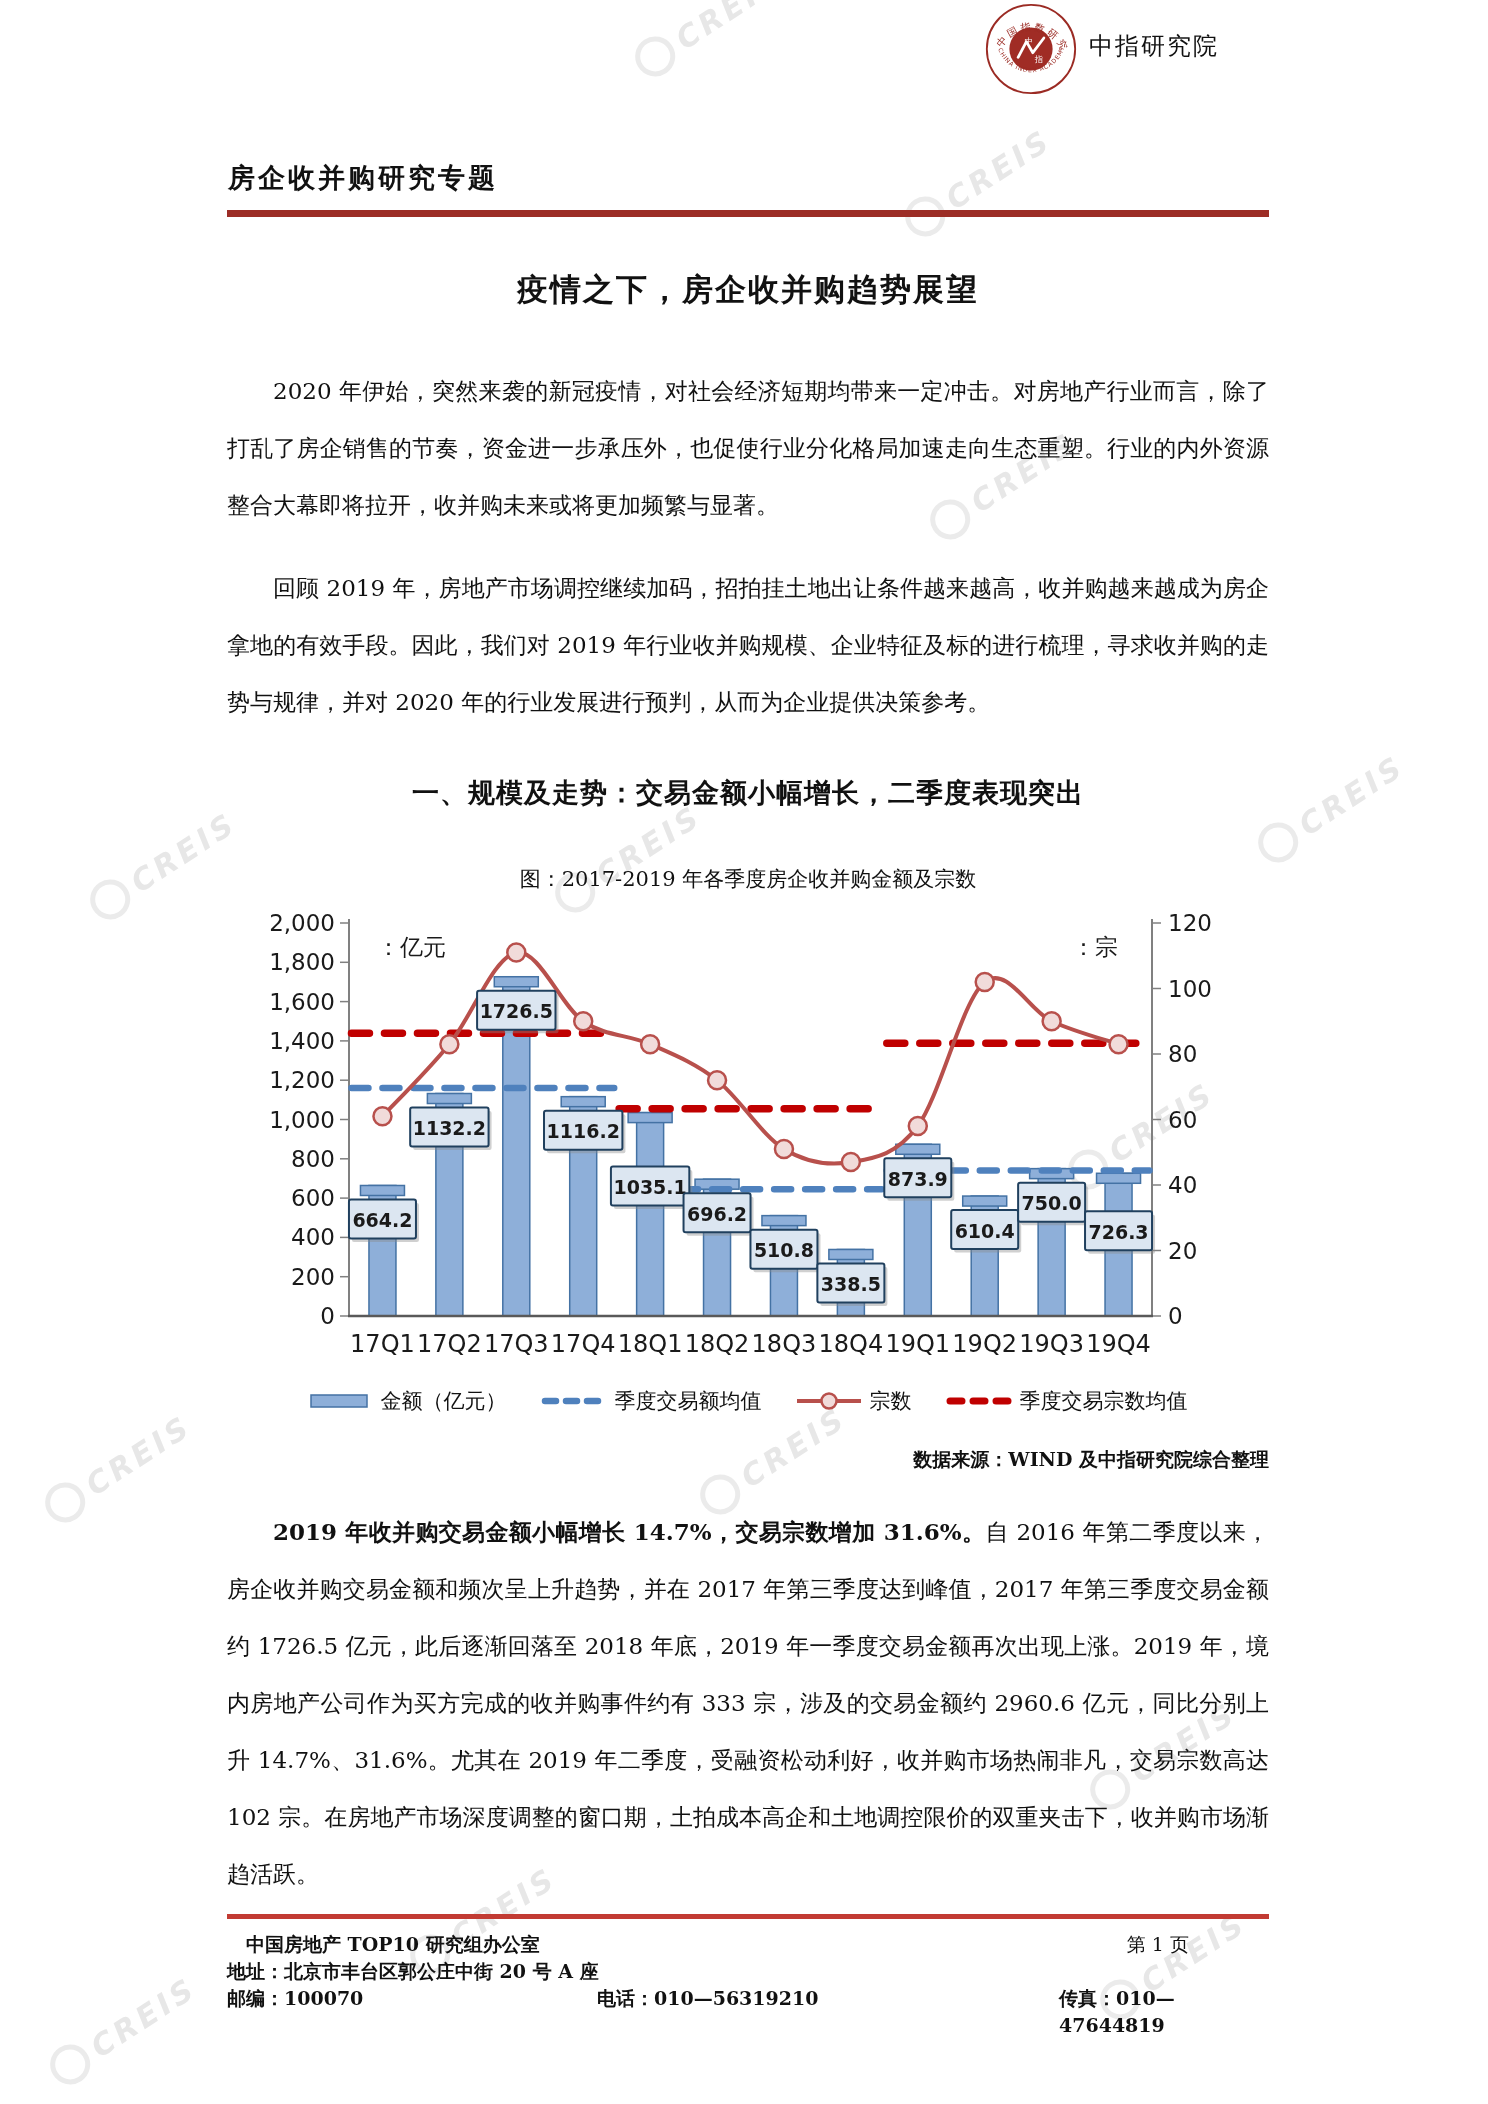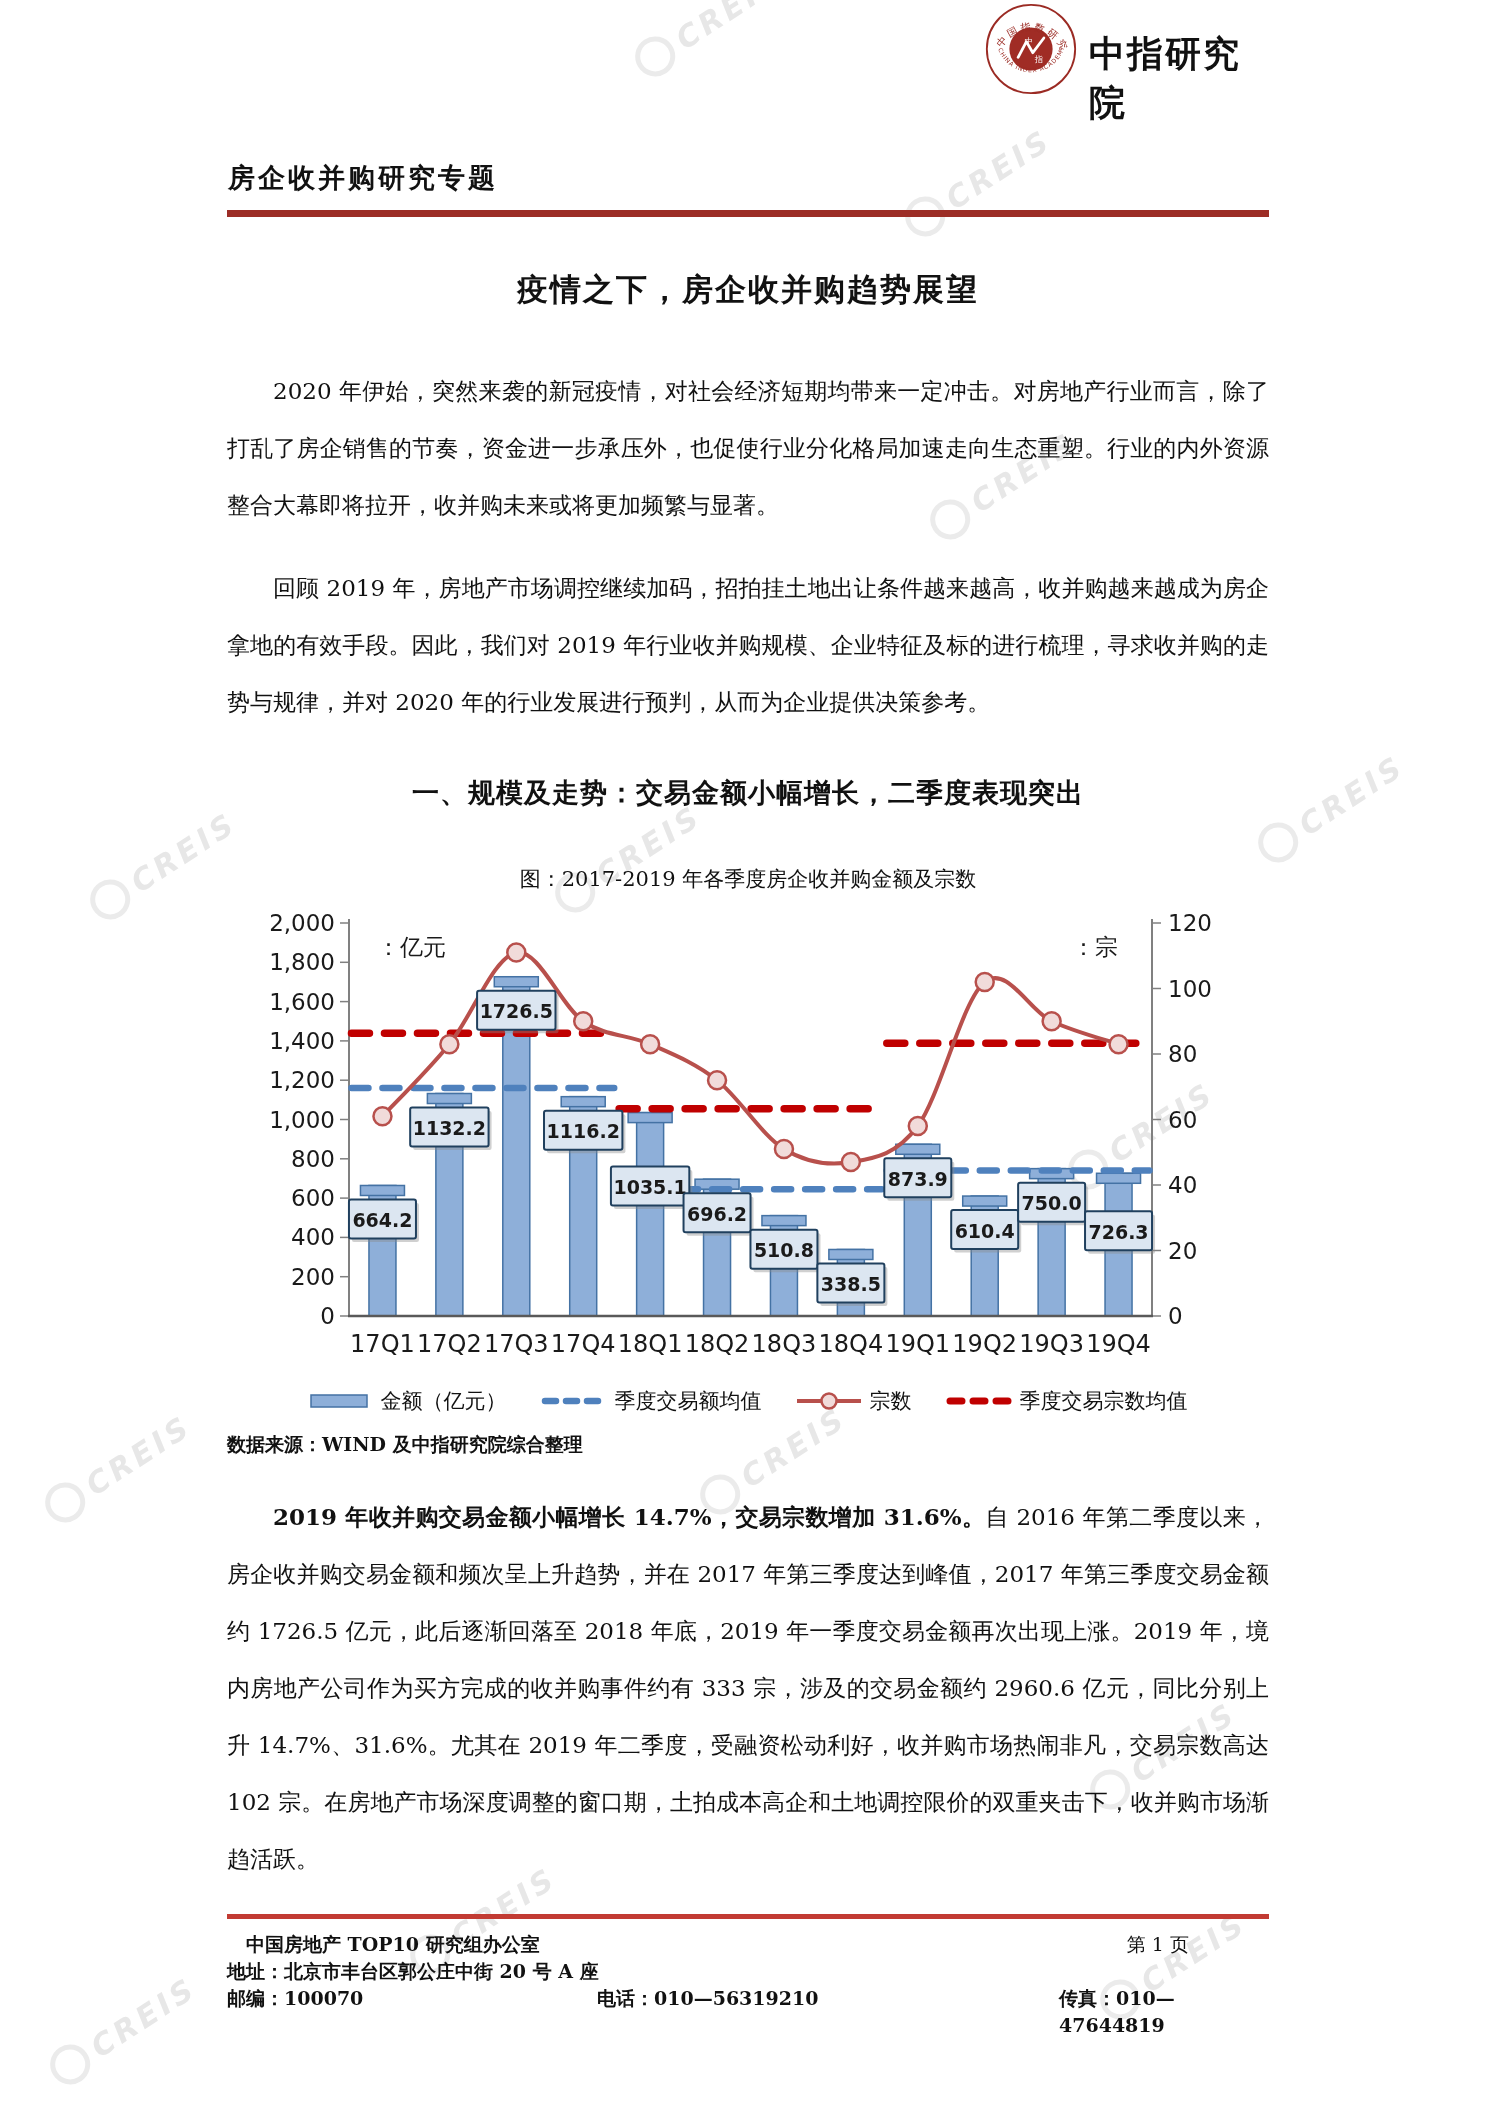--- a/index.html
+++ b/index.html
@@ -8,36 +8,36 @@
   .content{position:relative;margin:0 219px 0 227px;width:1042px;}
   
   .wm{position:absolute;display:flex;align-items:center;gap:8px;color:#e7e7e7;
       transform:rotate(-33deg);font-family:"DejaVu Sans","Liberation Sans",sans-serif;
       font-weight:bold;font-style:italic;font-size:30px;letter-spacing:4px;pointer-events:none;}
   .wm-c{width:30px;height:30px;border:5px solid #ebebeb;border-radius:50%;display:inline-block;}
   
   .header{position:relative;height:152px;padding-top:58px;}
   .header-topic{position:absolute;left:1px;bottom:14px;font-size:27px;font-weight:600;letter-spacing:3px;font-family:Liberation Mono, monospace;}
   .header-logo{position:absolute;left:758px;top:3px;width:92px;height:92px;}
-  .header-org{position:absolute;left:862px;top:30px;font-size:36px;font-weight:bold;
+  .header-org{position:absolute;left:862px;top:30px;font-size:24px;font-weight:normal;
               font-family:"DejaVu Sans","Liberation Sans",sans-serif;letter-spacing:2px;}
   .rule-header{height:7px;background:#9c2d26;}
   
   .doc-title{margin-top:52px;text-align:center;font-size:31px;font-weight:bold;letter-spacing:2px;}
   p.body{font-size:23px;line-height:57px;text-align:justify;text-indent:46px;margin:0;}
   .p1{margin-top:52px !important;}
   .p2{margin-top:26px !important;}
   .section-heading{margin-top:44px;text-align:center;font-size:27px;font-weight:bold;letter-spacing:1px;}
   .figure-title{margin-top:54px;text-align:center;font-size:21px;}
   
   .chart-wrap{margin-top:10px;}
   .legend{display:flex;justify-content:center;align-items:center;gap:34px;margin-top:2px;
           font-size:21px;}
   .legend-item{display:flex;align-items:center;gap:8px;text-align:right;}
-  .source{margin-top:17px;font-size:19px;font-weight:bold;}
+  .source{margin-top:32px;text-align:right;font-size:19px;font-weight:bold;}
   .analysis{margin-top:30px !important;}
   
   .footer{position:absolute;left:227px;right:219px;top:1914px;
           font-size:19px;font-weight:bold;line-height:27px;}
   .rule-footer{height:5px;background:#c23b33;margin-bottom:12px;}
   .f-row1{display:flex;justify-content:space-between;margin-left:19px;}
   .f-page{padding-right:80px;font-weight:normal;}
   .f-row3{display:grid;grid-template-columns:370px 462px 1fr;}
   text{font-family:"DejaVu Sans","Liberation Sans",sans-serif;}
   .cjk-svg{font-family:"DejaVu Serif","Liberation Serif",serif;}

